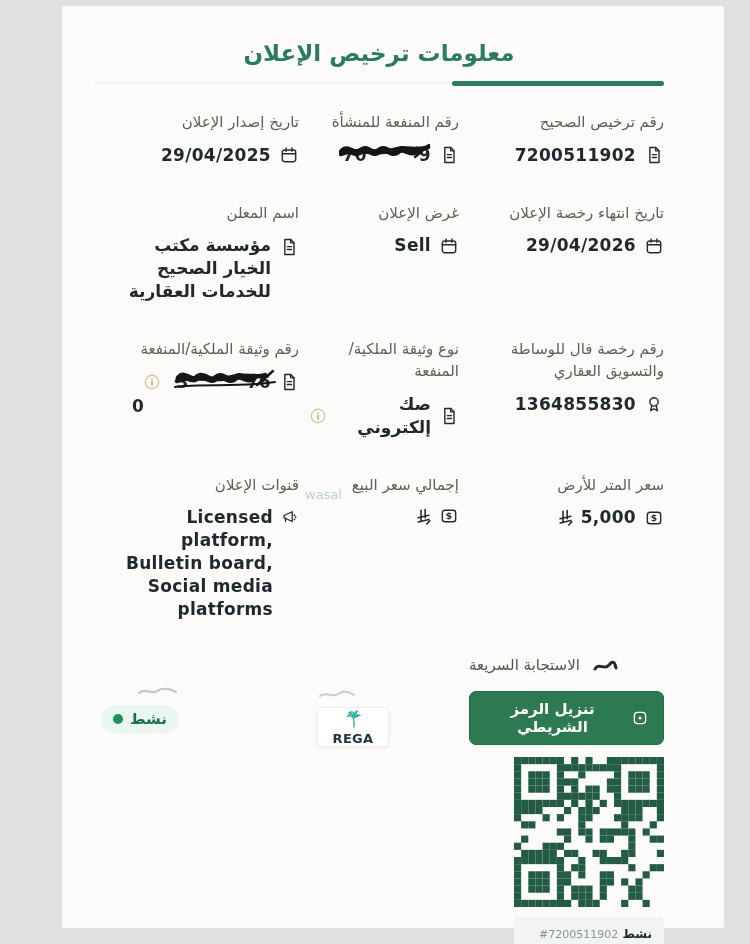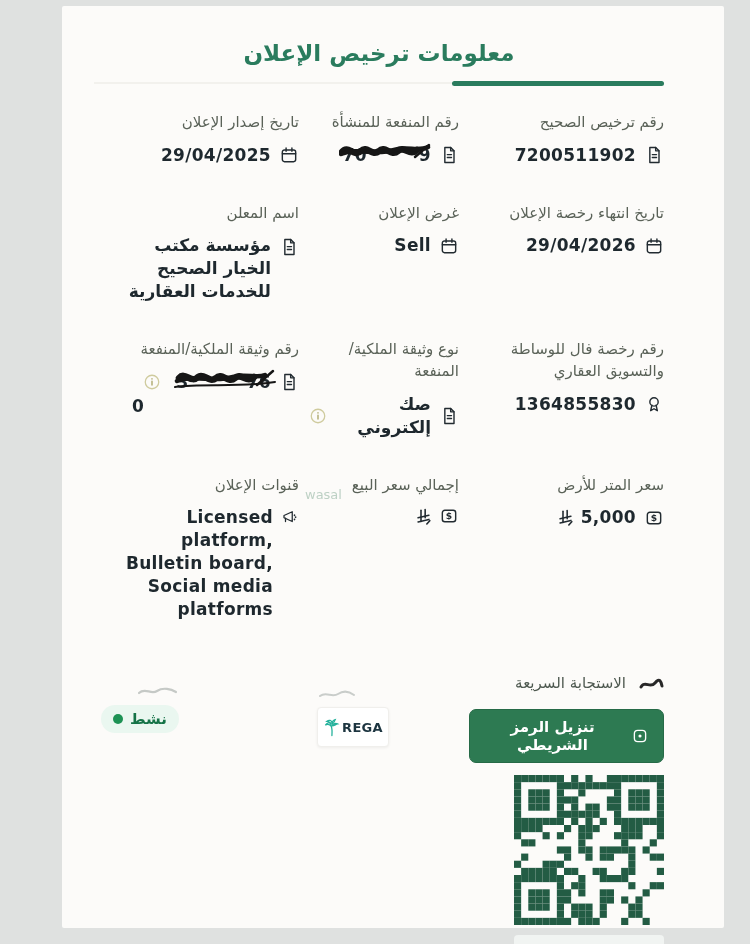--- a/index.html
+++ b/index.html
@@ -53,42 +53,42 @@
   .scribble path{ fill:none; stroke:#161616; stroke-linecap:round; }
   .second-line{ margin-top:2px; margin-left:28px; color:var(--value); font-weight:bold; font-size:17px; direction:ltr; text-align:left; padding-right:42px; }
 
   .watermark{
     position:absolute; left:-4px; top:11px; color:#b3cabc; font-size:13px;
     font-weight:normal; opacity:.85; direction:ltr;
   }
 
   
   .bottom{ display:grid; grid-template-columns:205px 160px 205px; margin-top:34px; direction:rtl; }
-  .qr-label-row{ display:flex; align-items:center; gap:12px; justify-content:flex-start;margin-top:18px; }
+  .qr-label-row{ display:flex; align-items:center; gap:12px; justify-content:flex-end; }
   .mini-scrib{ opacity:.95; }
   .btn{
     margin-top:14px; display:inline-flex; align-items:center; gap:10px;
     background:var(--button); color:#fff; border:1px solid #266a47;
     border-radius:7px; padding:8px 14px; font-size:15px; font-weight:bold;
     font-family:inherit; cursor:pointer; direction:rtl;
   }
   .btn svg{ stroke:#fff; fill:none; stroke-width:1.8; }
   .qr-box{ width:150px; height:150px; margin-top:12px; }
   .qr-info{
     margin-top:10px; width:150px; background:#f1f4f2; border-radius:4px;
     padding:10px 12px; text-align:right;
   }
   .qr-info .line1{ font-size:12px; color:var(--value); font-weight:bold; }
   .qr-info .line1 .num{ color:#8c9499; font-weight:normal; font-size:11px; }
 
   .logo-wrap{ margin-top:34px; display:flex; flex-direction:column; align-items:flex-end; padding-left:18px;}
   .rega-logo{
     background:#fff; border:1px solid #f0efec; box-shadow:0 1px 3px rgba(0,0,0,.06);
     border-radius:4px; width:72px; height:40px; display:flex; align-items:center;
-    justify-content:center; gap:2px; direction:ltr;
+    justify-content:center; gap:2px; direction:ltr;flex-direction:column;
   }
   .rega-text{ font-size:13px; font-weight:bold; color:#1d3540; letter-spacing:.3px; }
 
   .status-wrap{ margin-top:30px; display:flex; flex-direction:column; align-items:flex-start; padding-right:120px; }
   .status-pill{
     display:inline-flex; align-items:center; gap:7px; direction:rtl;
     background:var(--status-bg); border-radius:14px; padding:5px 12px;
   }
   .status-dot{ width:10px; height:10px; border-radius:50%; background:var(--status); }
   .status-text{ color:#157347; font-weight:bold; font-size:15px; }

